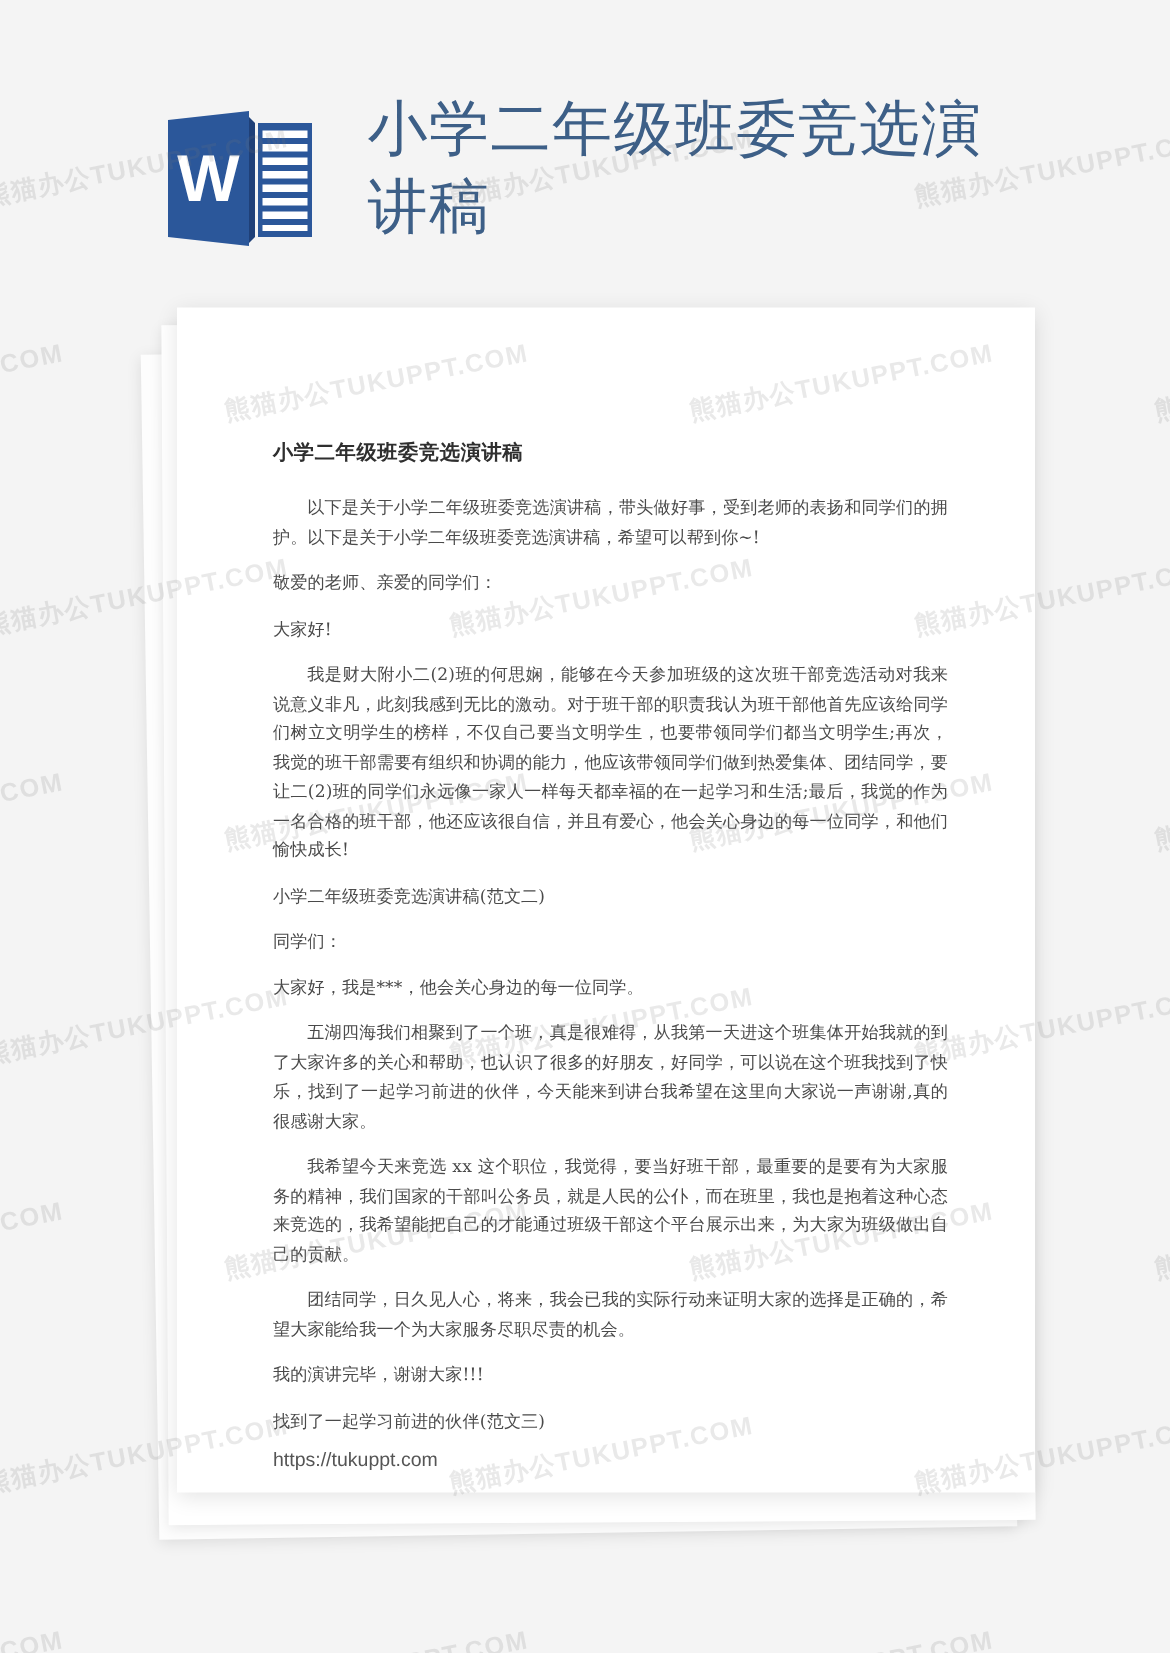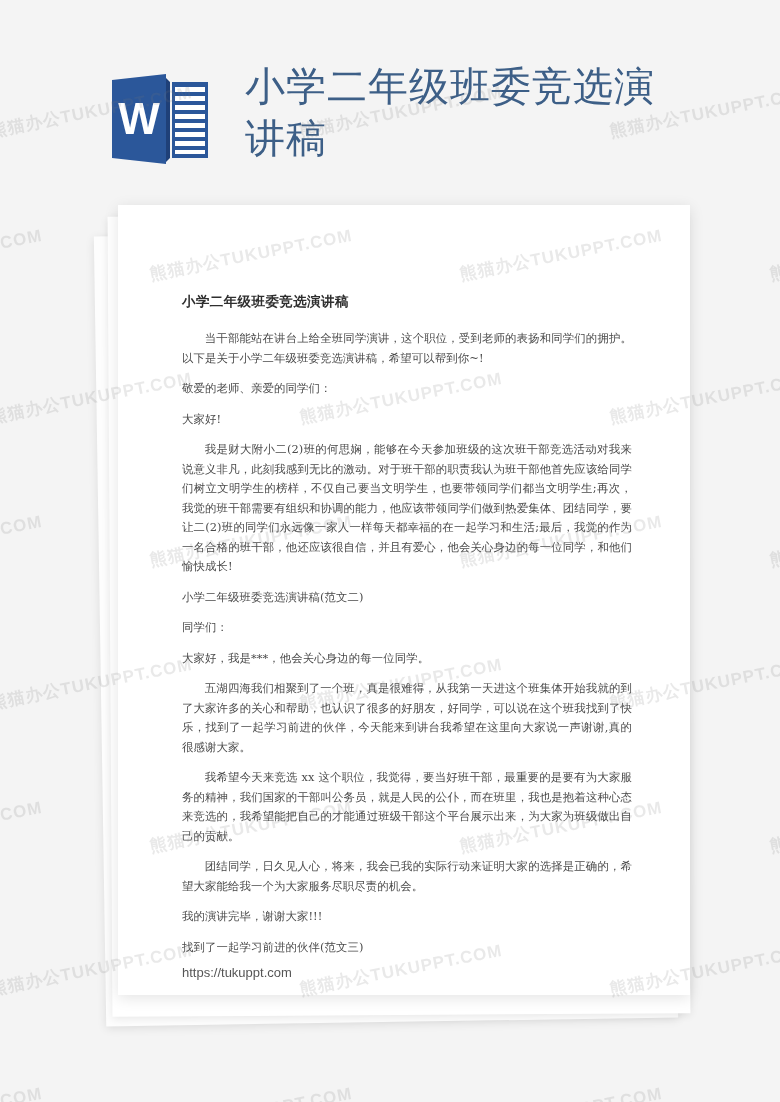--- a/index.html
+++ b/index.html
@@ -144,21 +144,21 @@
     <div id="header-title">小学二年级班委竞选演讲稿</div>
   </div>
 
   <div id="paper-back-2"></div>
   <div id="paper-back-1"></div>
 
   <div id="paper-main">
     <div id="doc-body">
       <div id="doc-title">小学二年级班委竞选演讲稿</div>
 
-      <p class="para indent">当干部能站在讲台上给全班同学演讲，这个职位，受到老师的表扬和同学们的拥护。以下是关于小学二年级班委竞选演讲稿，希望可以帮到你~!</p>
+      <p class="para indent">以下是关于小学二年级班委竞选演讲稿，带头做好事，受到老师的表扬和同学们的拥护。以下是关于小学二年级班委竞选演讲稿，希望可以帮到你~!</p>
       <p class="para">敬爱的老师、亲爱的同学们：</p>
       <p class="para">大家好!</p>
       <p class="para indent">我是财大附小二(2)班的何思娴，能够在今天参加班级的这次班干部竞选活动对我来说意义非凡，此刻我感到无比的激动。对于班干部的职责我认为班干部他首先应该给同学们树立文明学生的榜样，不仅自己要当文明学生，也要带领同学们都当文明学生;再次，我觉的班干部需要有组织和协调的能力，他应该带领同学们做到热爱集体、团结同学，要让二(2)班的同学们永远像一家人一样每天都幸福的在一起学习和生活;最后，我觉的作为一名合格的班干部，他还应该很自信，并且有爱心，他会关心身边的每一位同学，和他们愉快成长!</p>
       <p class="para">小学二年级班委竞选演讲稿(范文二)</p>
       <p class="para">同学们：</p>
       <p class="para">大家好，我是***，他会关心身边的每一位同学。</p>
       <p class="para indent">五湖四海我们相聚到了一个班，真是很难得，从我第一天进这个班集体开始我就的到了大家许多的关心和帮助，也认识了很多的好朋友，好同学，可以说在这个班我找到了快乐，找到了一起学习前进的伙伴，今天能来到讲台我希望在这里向大家说一声谢谢,真的很感谢大家。</p>
       <p class="para indent">我希望今天来竞选 xx 这个职位，我觉得，要当好班干部，最重要的是要有为大家服务的精神，我们国家的干部叫公务员，就是人民的公仆，而在班里，我也是抱着这种心态来竞选的，我希望能把自己的才能通过班级干部这个平台展示出来，为大家为班级做出自己的贡献。</p>
       <p class="para indent">团结同学，日久见人心，将来，我会已我的实际行动来证明大家的选择是正确的，希望大家能给我一个为大家服务尽职尽责的机会。</p>
       <p class="para">我的演讲完毕，谢谢大家!!!</p>

